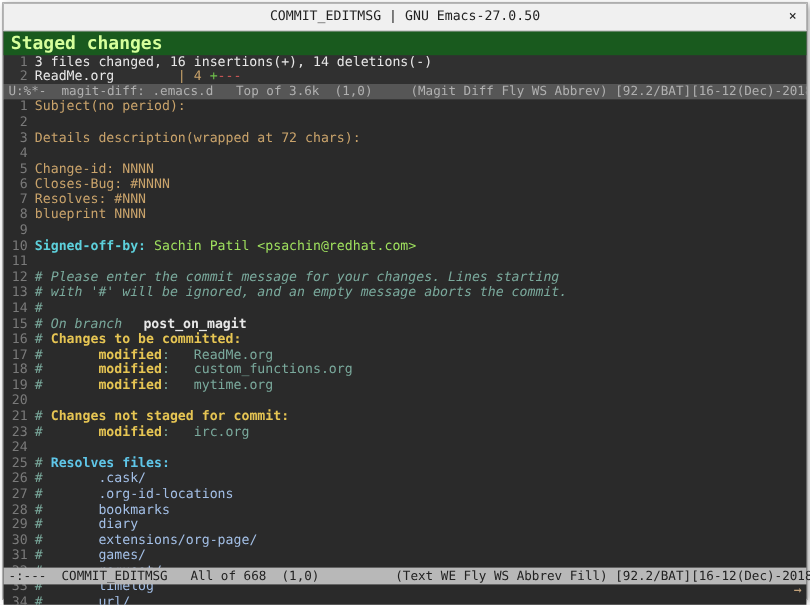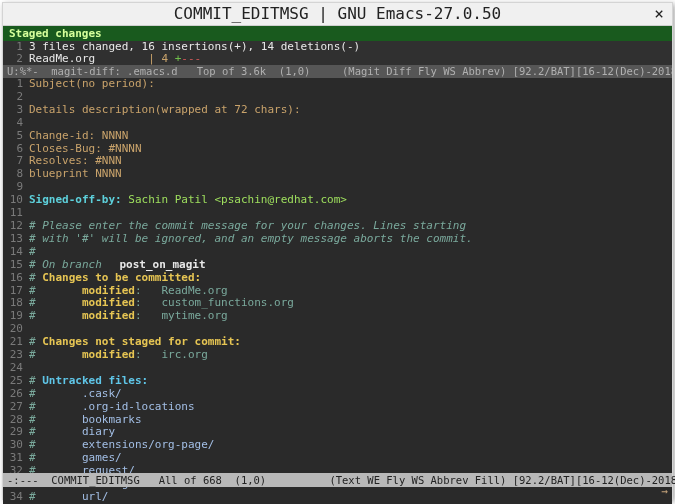--- a/index.html
+++ b/index.html
@@ -21,39 +21,39 @@
     box-shadow: 2px 2px 6px rgba(0,0,0,0.35);
     border: 1px solid #d4d4d4;
     color: #d0d0d0;
   }
   .titlebar {
     height: 22px;
     line-height: 22px;
     background: #f0f0f0;
     color: #222;
     text-align: center;
-    font-size: 16px;
+    font-size: 11px;
     position: relative;
     border-bottom: 1px solid #cfcfcf;
   }
   .titlebar .close {
     position: absolute;
     right: 8px;
     top: 0;
     cursor: pointer;
   }
   .top-pane {
     background: #303030;
   }
   .staged-header {
     background: #195a1e;
     color: #d6ff9b;
     padding: 1px 8px 1px 6px;
     font-weight: bold;
-    font-size: 11px;
+    font-size: 15px;
   }
   .staged-line {
     padding: 0 0 0 0;
     white-space: pre;
     line-height: 12px;
   }
   .dim-modeline {
     background: #565656;
     color: #b0b0b0;
     line-height: 13px;
@@ -144,21 +144,21 @@
     <div class="row"><span class="ln">14</span><span class="c-comment">#</span></div>
     <div class="row"><span class="ln">15</span><span class="c-comment"># </span><span class="c-comment-i">On branch</span><span class="c-branch"> post_on_magit</span></div>
     <div class="row"><span class="ln">16</span><span class="c-comment"># </span><span class="c-yellow">Changes to be committed:</span></div>
     <div class="row"><span class="ln">17</span><span class="c-comment">#       </span><span class="c-yellow">modified</span><span class="c-file">:   ReadMe.org</span></div>
     <div class="row"><span class="ln">18</span><span class="c-comment">#       </span><span class="c-yellow">modified</span><span class="c-file">:   custom_functions.org</span></div>
     <div class="row"><span class="ln">19</span><span class="c-comment">#       </span><span class="c-yellow">modified</span><span class="c-file">:   mytime.org</span></div>
     <div class="row"><span class="ln">20</span></div>
     <div class="row"><span class="ln">21</span><span class="c-comment"># </span><span class="c-yellow">Changes not staged for commit:</span></div>
     <div class="row"><span class="ln">23</span><span class="c-comment">#       </span><span class="c-yellow">modified</span><span class="c-file">:   irc.org</span></div>
     <div class="row"><span class="ln">24</span></div>
-    <div class="row"><span class="ln">25</span><span class="c-comment"># </span><span class="c-untrack">Untracked files:</span></div>
+    <div class="row"><span class="ln">25</span><span class="c-comment"># </span><span class="c-untrack">Resolves files:</span></div>
     <div class="row"><span class="ln">26</span><span class="c-comment">#       </span><span class="c-untrackf">.cask/</span></div>
     <div class="row"><span class="ln">27</span><span class="c-comment">#       </span><span class="c-untrackf">.org-id-locations</span></div>
     <div class="row"><span class="ln">28</span><span class="c-comment">#       </span><span class="c-untrackf">bookmarks</span></div>
     <div class="row"><span class="ln">29</span><span class="c-comment">#       </span><span class="c-untrackf">diary</span></div>
     <div class="row"><span class="ln">30</span><span class="c-comment">#       </span><span class="c-untrackf">extensions/org-page/</span></div>
     <div class="row"><span class="ln">31</span><span class="c-comment">#       </span><span class="c-untrackf">games/</span></div>
     <div class="row"><span class="ln">32</span><span class="c-comment">#       </span><span class="c-untrackf">request/</span></div>
     <div class="row"><span class="ln">33</span><span class="c-comment">#       </span><span class="c-untrackf">timelog</span></div>
     <div class="row"><span class="ln">34</span><span class="c-comment">#       </span><span class="c-untrackf">url/</span></div>
 

